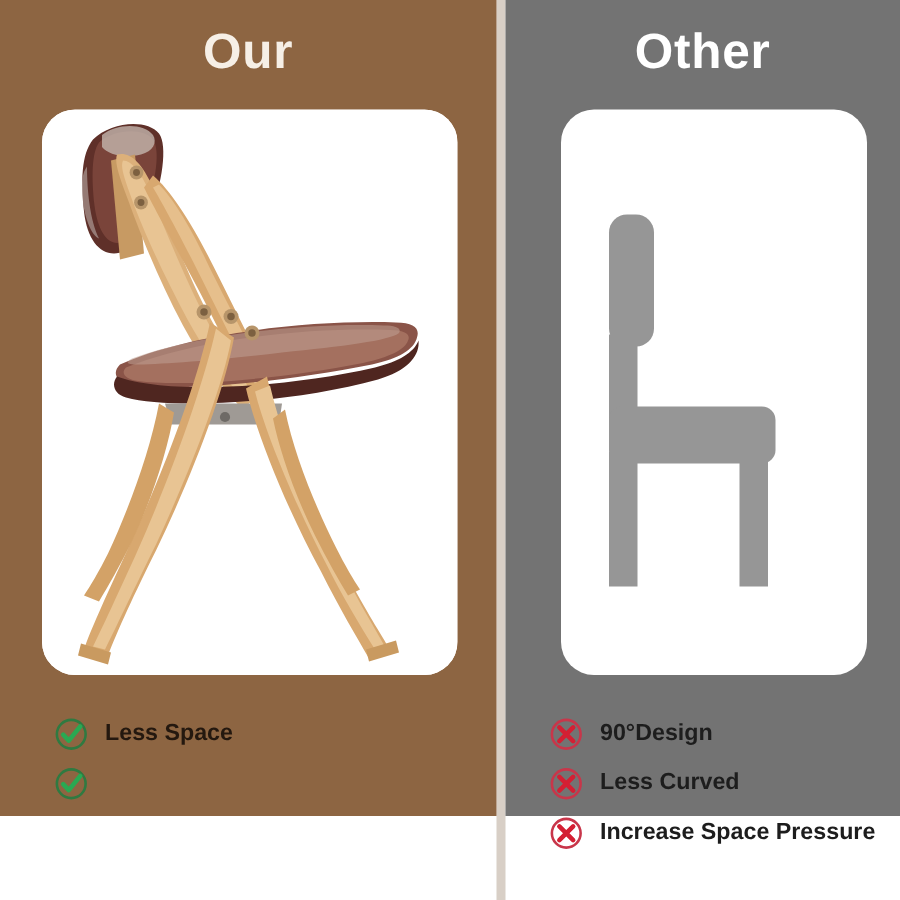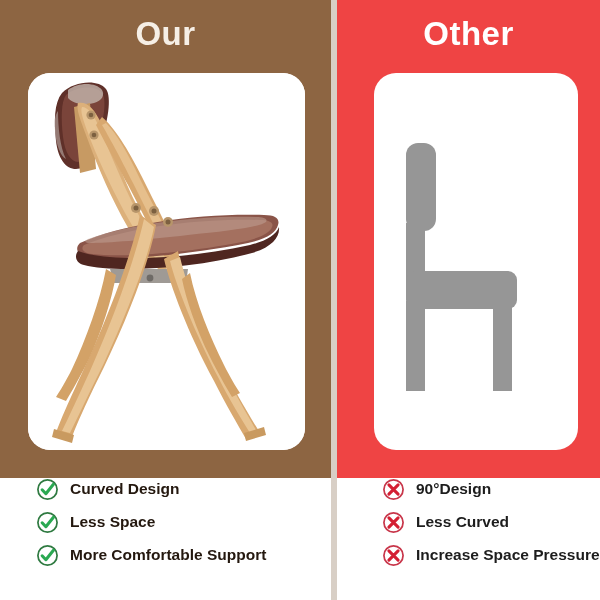--- a/index.html
+++ b/index.html
@@ -5,24 +5,24 @@
   html,body{margin:0;padding:0;}
   body{
     width:600px;height:600px;
     font-family:"Liberation Sans", sans-serif;
     overflow:hidden;
     background:#ffffff;
   }
   .stage{position:relative;width:600px;height:600px;display:flex;}
 
   
-  .panel{position:relative;height:478px;box-sizing:border-box;}
+  .panel{position:relative;height:544px;box-sizing:border-box;}
   .panel-our{width:331px;background:#8d6542;}
   .panel-divider{width:6px;background:#d8cfc6;}
-  .panel-other{width:263px;background:#ef4444;}
+  .panel-other{width:263px;background:#737373;}
 
   .panel-title{
     position:absolute;left:0;right:0;top:17px;
     text-align:center;
     font-size:33px;font-weight:bold;
     letter-spacing:0.5px;
     line-height:1;
   }
   .title-our{color:#f6efe6;}
   .title-other{color:#ffffff;}
@@ -40,21 +40,21 @@
   
   .chair-silhouette{position:absolute;left:0;top:0;width:204px;height:377px;}
 
   
   .list{
     position:absolute;left:0;top:478px;
     display:flex;flex-direction:column;
     gap:11px;
   }
   .list-our{padding-left:36px;}
-  .list-other{padding-left:45px;}
+  .list-other{padding-left:29px;}
 
   .list-row{display:flex;align-items:center;gap:11px;height:22px;}
   .list-icon{width:23px;height:23px;flex:none;display:block;}
   .list-label{
     font-size:15.5px;font-weight:bold;white-space:nowrap;line-height:1;
   }
   .label-our{color:#24180f;}
   .label-other{color:#1d1d1d;}
 </style>
 </head>
@@ -140,42 +140,34 @@
         <path d="M162 200 C168 230, 182 264, 196 292 C202 304, 208 314, 212 320
                  L204 324 C198 314, 190 300, 182 284 C168 256, 158 226, 154 206 Z" fill="#d3a267"></path>
 
         <path d="M26 356 L46 362 L44 370 L24 364 Z" fill="#c99a60"></path>
         <path d="M216 360 L236 354 L238 362 L218 368 Z" fill="#c99a60"></path>
       </svg>
     </div>
 
     <div class="list list-our">
 
+
       <div class="list-row">
         <svg class="list-icon" viewBox="0 0 24 24">
           <circle cx="12" cy="12" r="10" fill="none" stroke="#2f7a41" stroke-width="1.8"></circle>
           <path d="M6.4 12.3 L10.3 16.4 L18.2 6.6" fill="none" stroke="#2aa952" stroke-width="3.2" stroke-linecap="round" stroke-linejoin="round"></path>
         </svg>
-        <span class="list-label label-our">Curved Design</span>
+        <span class="list-label label-our">Less Space</span>
       </div>
 
       <div class="list-row">
         <svg class="list-icon" viewBox="0 0 24 24">
           <circle cx="12" cy="12" r="10" fill="none" stroke="#2f7a41" stroke-width="1.8"></circle>
           <path d="M6.4 12.3 L10.3 16.4 L18.2 6.6" fill="none" stroke="#2aa952" stroke-width="3.2" stroke-linecap="round" stroke-linejoin="round"></path>
         </svg>
-        <span class="list-label label-our">Less Space</span>
-      </div>
-
-      <div class="list-row">
-        <svg class="list-icon" viewBox="0 0 24 24">
-          <circle cx="12" cy="12" r="10" fill="none" stroke="#2f7a41" stroke-width="1.8"></circle>
-          <path d="M6.4 12.3 L10.3 16.4 L18.2 6.6" fill="none" stroke="#2aa952" stroke-width="3.2" stroke-linecap="round" stroke-linejoin="round"></path>
-        </svg>
-        <span class="list-label label-our">More Comfortable Support</span>
       </div>
 
     </div>
   </div>
 
   <div class="panel-divider"></div>
 
   <div class="panel panel-other">
 
     <div class="panel-title title-other">Other</div>

